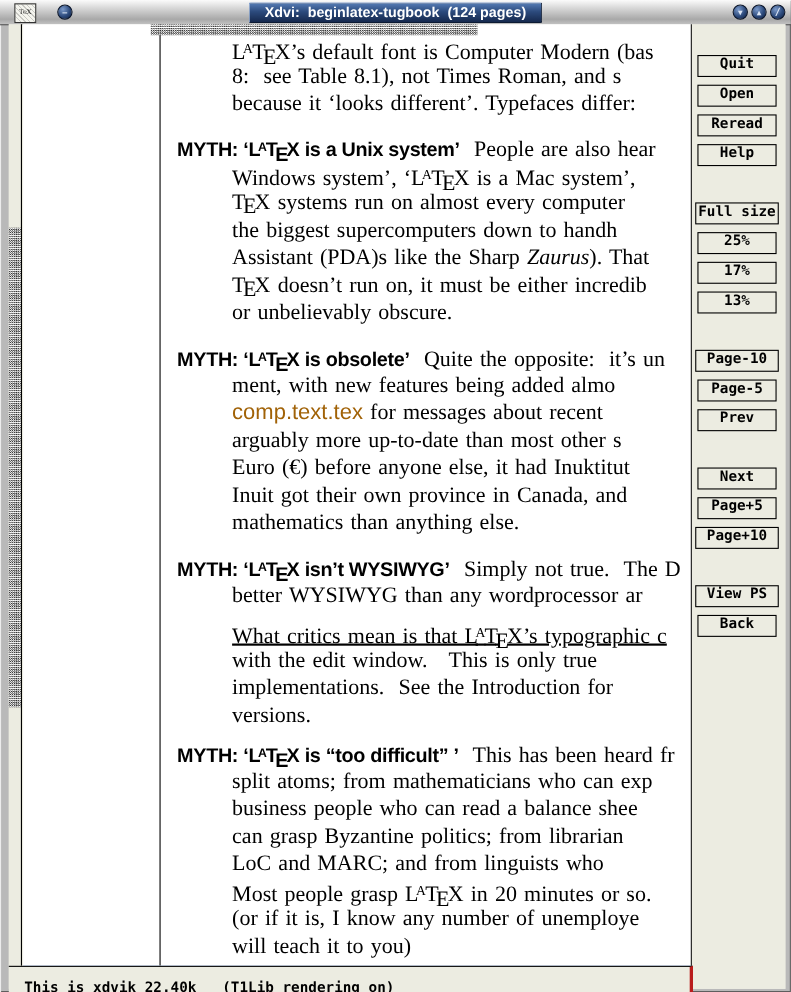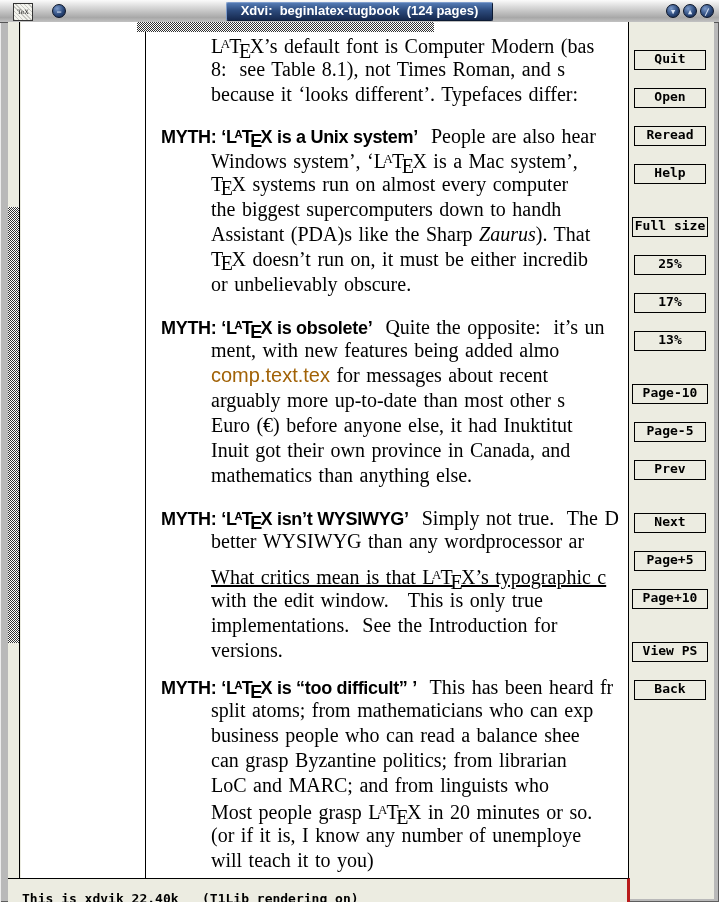--- a/index.html
+++ b/index.html
@@ -48,21 +48,21 @@
   .label-line{padding-left:140px;}
   .myth-label{font-family:"Liberation Sans",sans-serif;font-weight:bold;font-size:18px;
     letter-spacing:-0.3px;word-spacing:0;}
   .tt{font-family:Liberation Sans, sans-serif;font-size:20px;color:#a16207;}
   .tex-a{font-size:62%;vertical-align:0.42em;margin-left:-0.18em;margin-right:-0.06em;}
   .tex-e{vertical-align:-0.22em;margin-left:-0.12em;margin-right:-0.08em;}
 
   
   #sidebar{position:absolute;left:621px;top:0;width:85px;height:877px;background:#ecece1;padding-top:28px;box-sizing:border-box;}
   .btn-group{margin-bottom:33px;}
-  .sbtn{width:72px;height:20px;margin:0 0 18px 5px;background:#ecece1;border:1px solid #000;
+  .sbtn{width:72px;height:20px;margin:0 0 7px 5px;background:#ecece1;border:1px solid #000;
     box-sizing:border-box;text-align:center;line-height:18px;
     font:bold 13px "DejaVu Sans Mono",monospace;color:#000;cursor:pointer;}
   .sbtn.wide{width:76px;margin-left:3px;}
 
   
   #statusbar{position:absolute;left:0;top:856px;width:622px;height:39px;background:#ecece1;
     border-top:1px solid #000;border-right:3px solid #b91c1c;box-sizing:border-box;
     display:flex;align-items:center;}
   #status-text{padding-left:14px;font:bold 13px "DejaVu Sans Mono",monospace;color:#000;white-space:pre;}
 </style>

